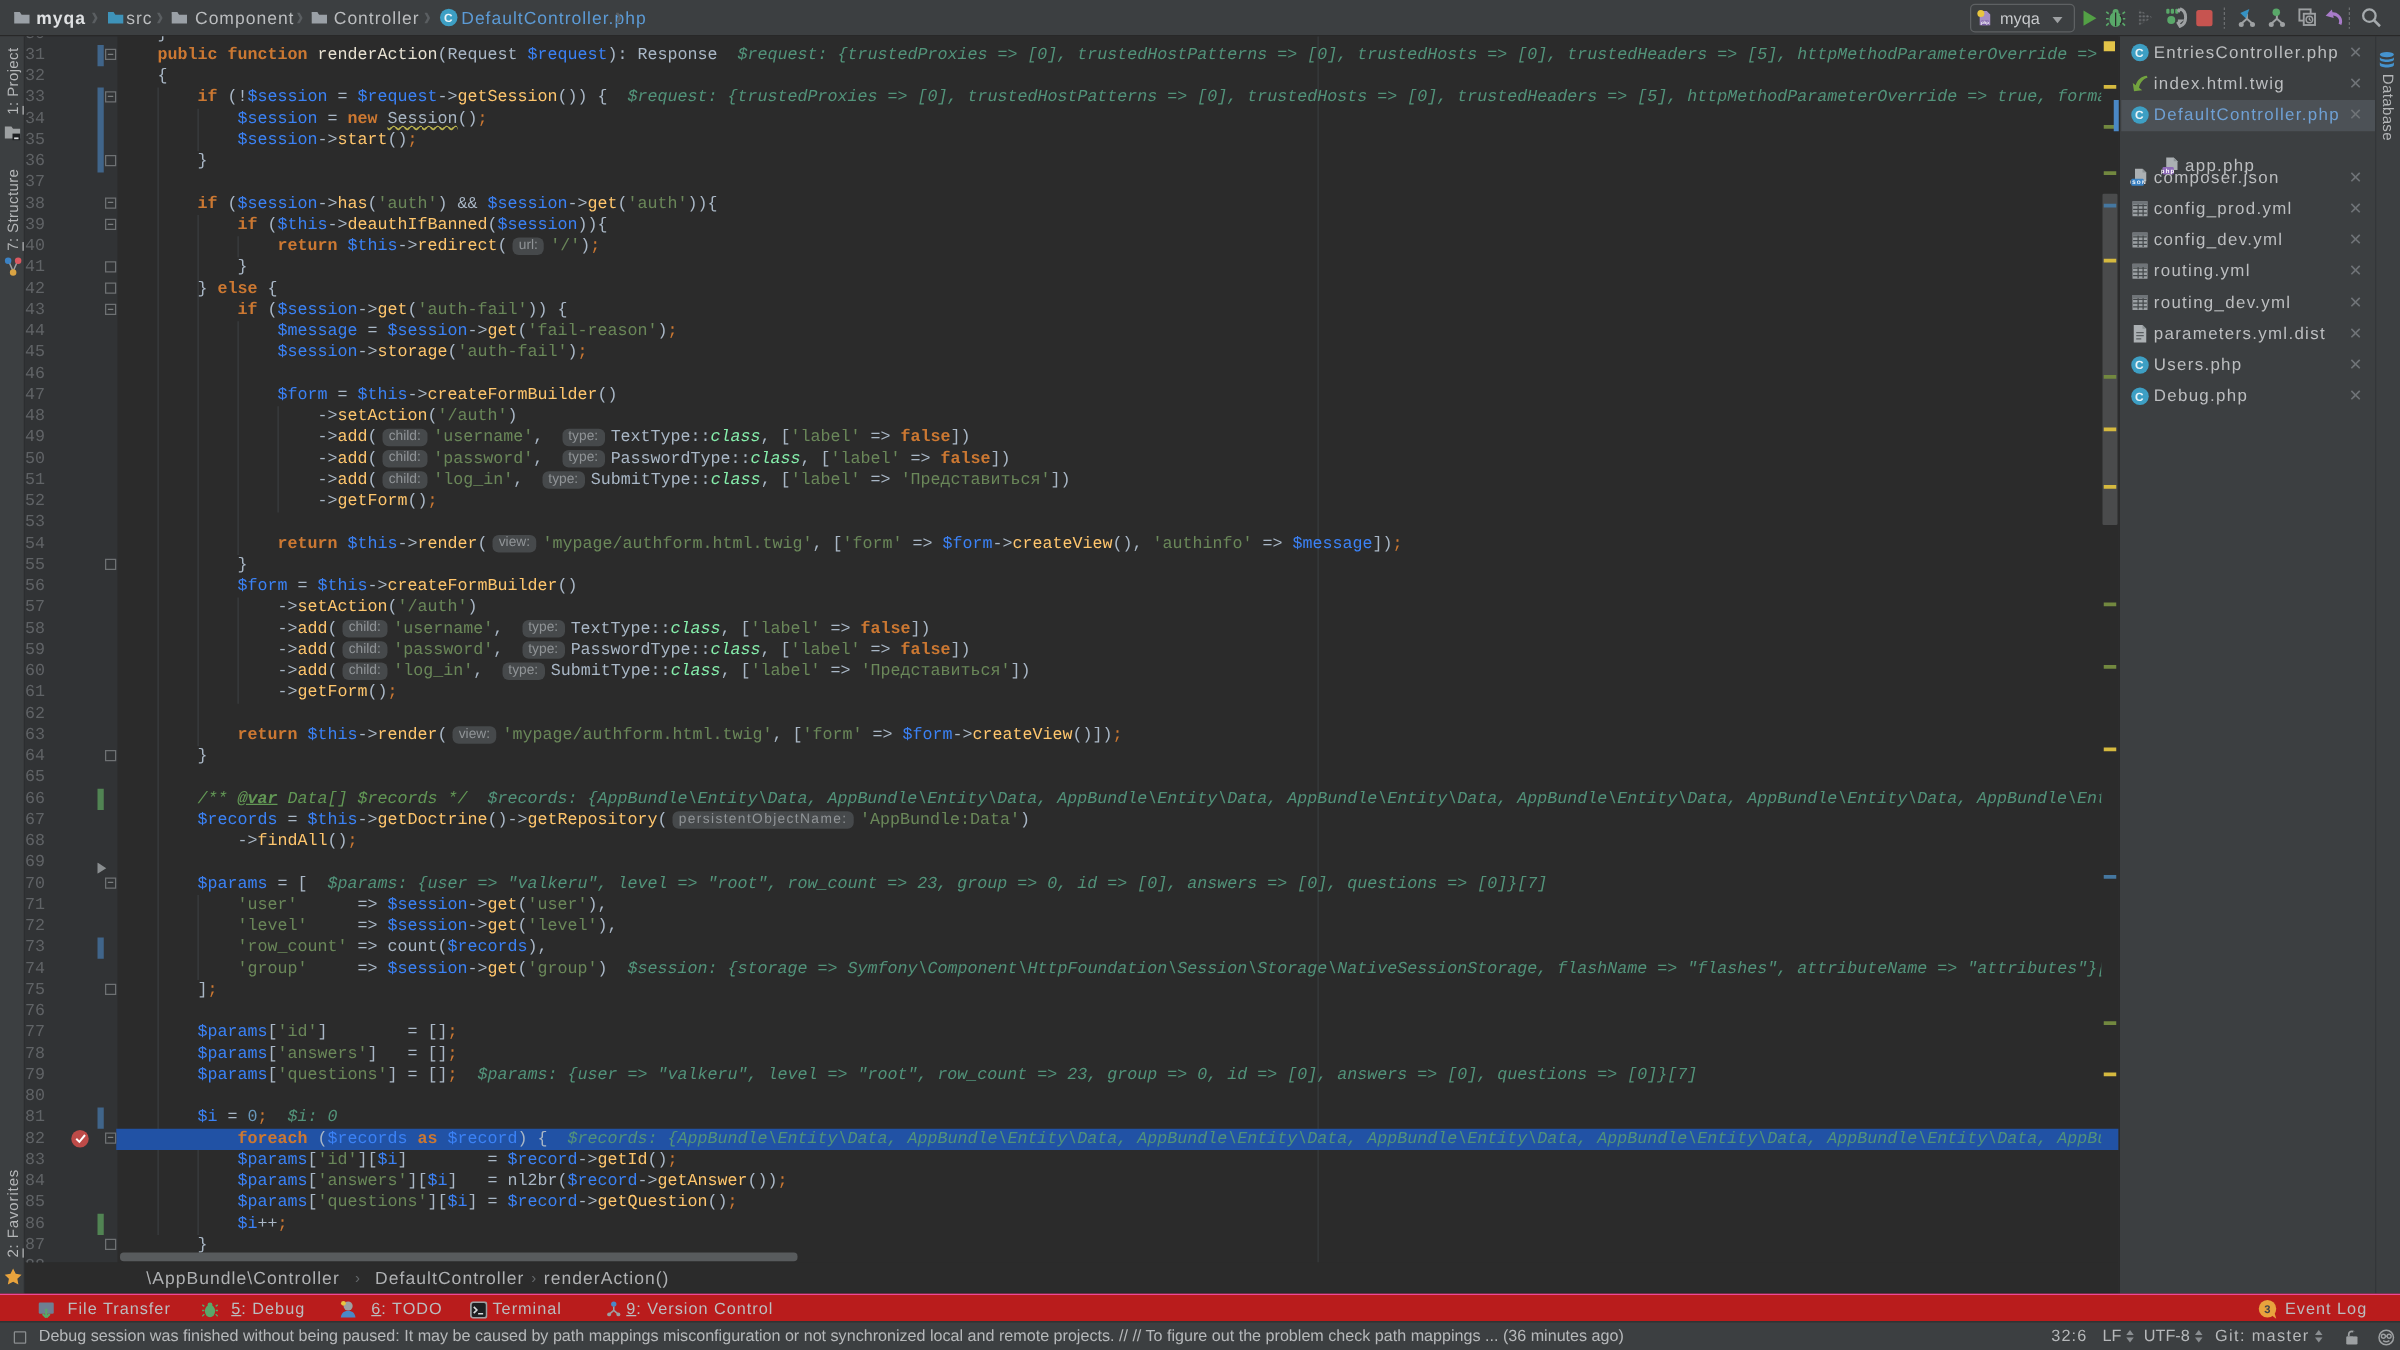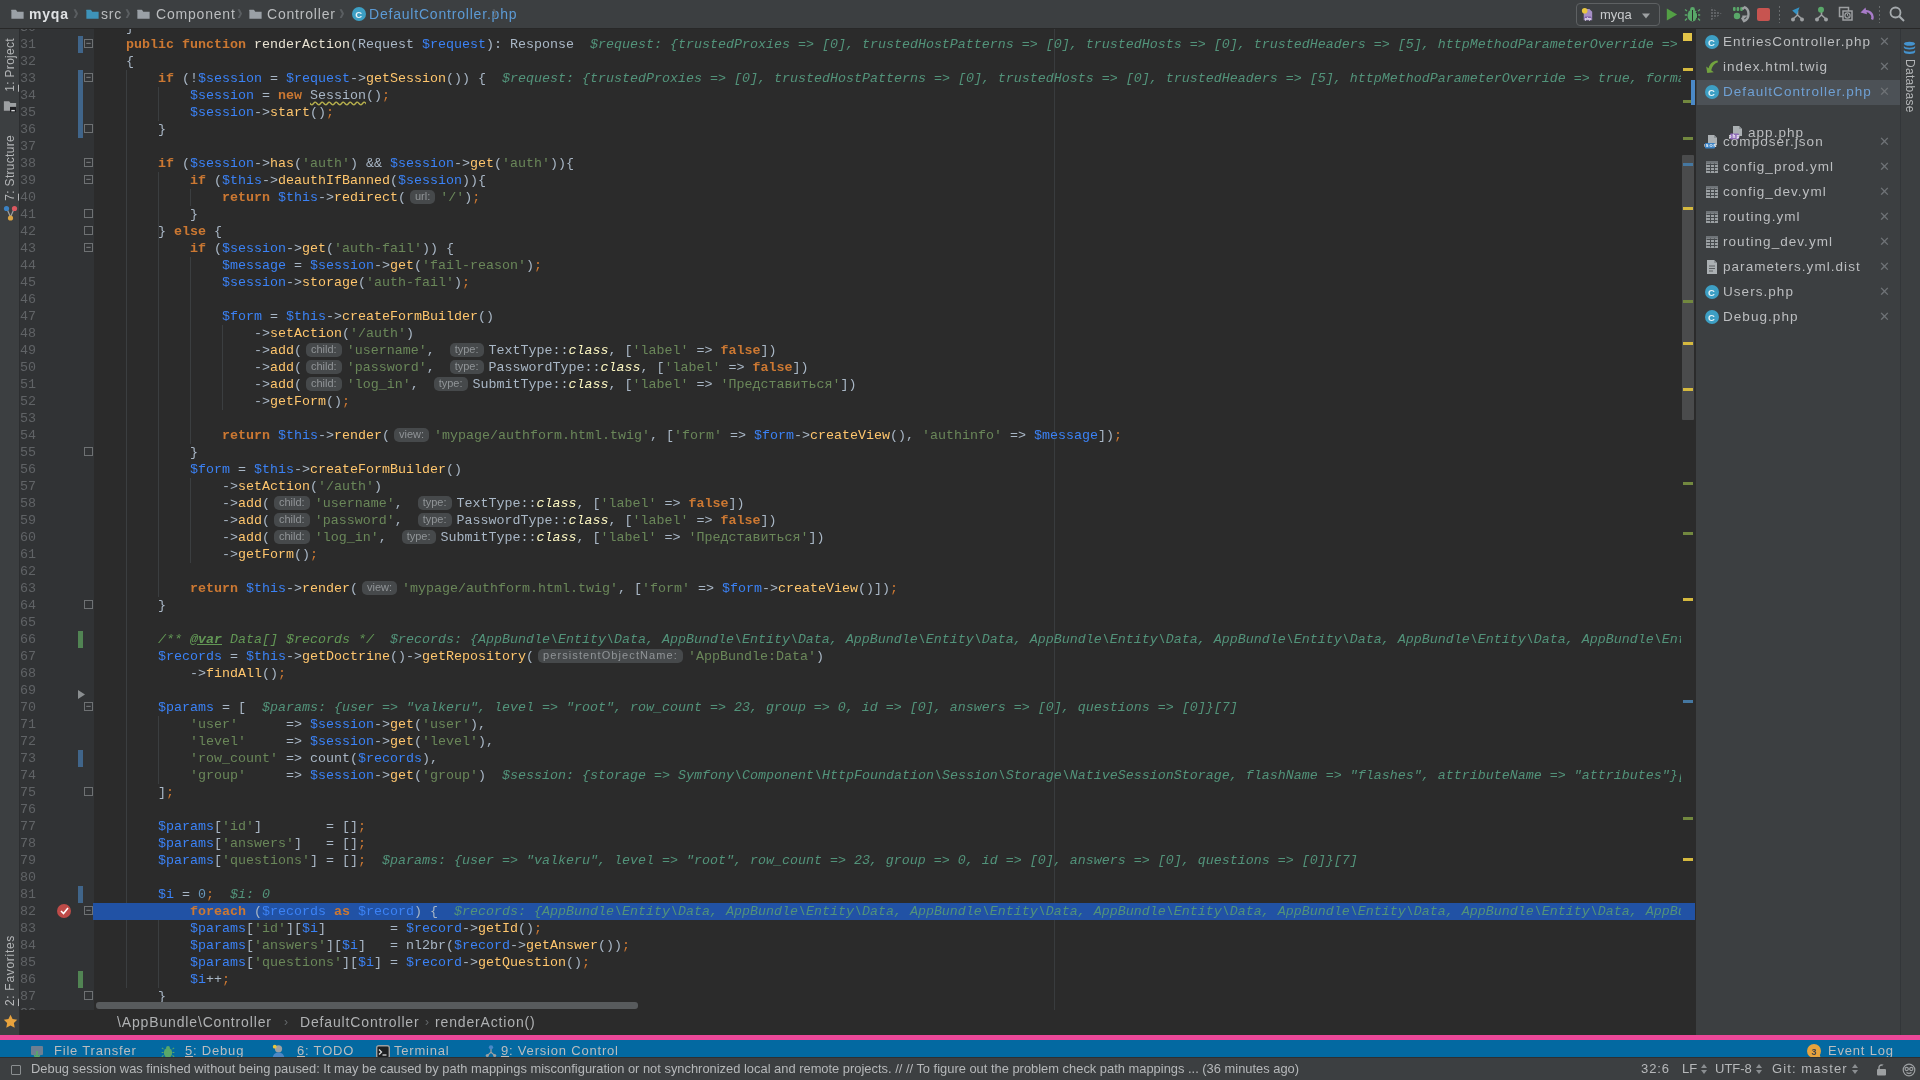--- a/index.html
+++ b/index.html
@@ -16,21 +16,21 @@
 #gut{position:absolute;left:0;top:0;width:74px;height:981px;background:#313335}
 pre{font-family:"Liberation Mono",monospace;font-size:13.33px;line-height:17px}
 #nums{position:absolute;left:0;top:-10.5px;width:31px;color:#606366}
 #code{position:absolute;left:74px;top:-10.5px;width:1587px;overflow:hidden;color:#a9b7c6}
 .k{color:#cc7832;font-weight:bold}
 .sc{color:#cc7832}
 .s{color:#6a8759}
 .v{color:#3b82f6}
 .m{color:#ffc66d}
 .fn{color:#e8e2d2}
-.cl{color:#fef9c3;font-style:italic}
+.cl{color:#86efac;font-style:italic}
 .c{color:#629755;font-style:italic}
 .at{color:#629755;font-weight:bold;text-decoration:underline}
 .h{color:#52937a;font-style:italic}
 .n{color:#6897bb}
 .wav{text-decoration:underline;text-decoration-style:wavy;text-decoration-color:#b8b14d;text-underline-offset:2px}
 .p{display:inline-block;font-family:"Liberation Sans",sans-serif;font-style:normal;font-size:11px;line-height:13px;height:14px;color:#909497;background:#46494b;border-radius:5px;padding:0 5px;margin:0 5px 0 4px;vertical-align:1px}
 .guide{position:absolute;width:1px;background:#3b3e40}
 .vcs{position:absolute;left:58px;width:5px}
 .fold{position:absolute;left:64px;width:9px;height:9px;border:1px solid #6e7173;color:#9da0a2;font-size:9px;line-height:7px;text-align:center;background:#313335}
 .mark{position:absolute;left:1663px;width:10px;height:3px}
@@ -39,21 +39,21 @@
 #vsb{position:absolute;left:1662px;top:126px;width:12px;height:265px;background:rgba(166,171,175,.26);border-radius:1px}
 #edbc{position:absolute;left:0;top:981px;width:1675px;height:24px;background:#2b2b2b;color:#afb1b3;font-size:14px;letter-spacing:.85px;line-height:24px;white-space:pre}
 #edbc .sep{padding:0 6px}
 #rpanel{position:absolute;left:1695px;top:29px;width:205px;height:1006px;background:#3c3f41;border-left:1px solid #2b2b2b}
 .frow{position:absolute;left:1px;width:203px;height:25px;font-size:13.5px;letter-spacing:1.05px;color:#bcbec0}
 .frow .lbl{position:absolute;left:26px;top:3.5px}
 .frow .x{position:absolute;right:9px;top:4px;color:#6f7377;font-size:13px}
 .frow svg{position:absolute;left:7px;top:4px}
 #selbar{position:absolute;left:1691px;top:80px;width:4px;height:25px;background:#4a88c7}
 #rstripe{position:absolute;left:1900px;top:29px;width:20px;height:1006px;background:#3c3f41;border-left:1px solid #333639}
-#tbar{position:absolute;left:0;top:1035px;width:1920px;height:22px;background:#0369a1;border-top:5px solid #ec4899;color:#bbbdbf}
+#tbar{position:absolute;left:0;top:1035px;width:1920px;height:22px;background:#b91c1c;border-top:1px solid #ec4899;color:#bbbdbf}
 #sbar{position:absolute;left:0;top:1057px;width:1920px;height:23px;background:#3c3f41;border-top:1px solid #2e3032;font-size:13px;color:#b6b8ba}
 .titem{position:absolute;top:0;height:22px;line-height:22px;white-space:pre;font-size:13px;letter-spacing:.8px}
 .sitem{position:absolute;top:0;height:23px;line-height:22px;white-space:pre}
 .ud{display:inline-block;width:7px;height:10px;position:relative;margin-left:3px}
 .ud:before{content:"";position:absolute;left:1px;top:0;border-left:3px solid transparent;border-right:3px solid transparent;border-bottom:4px solid #8a8e91}
 .ud:after{content:"";position:absolute;left:1px;bottom:0;border-left:3px solid transparent;border-right:3px solid transparent;border-top:4px solid #8a8e91}
 u{text-decoration:underline;text-underline-offset:1px}
 </style></head><body>
 <div id="top">
     <div class="bc" style="left:10px"><svg width="15" height="14" viewBox="0 0 16 16">

